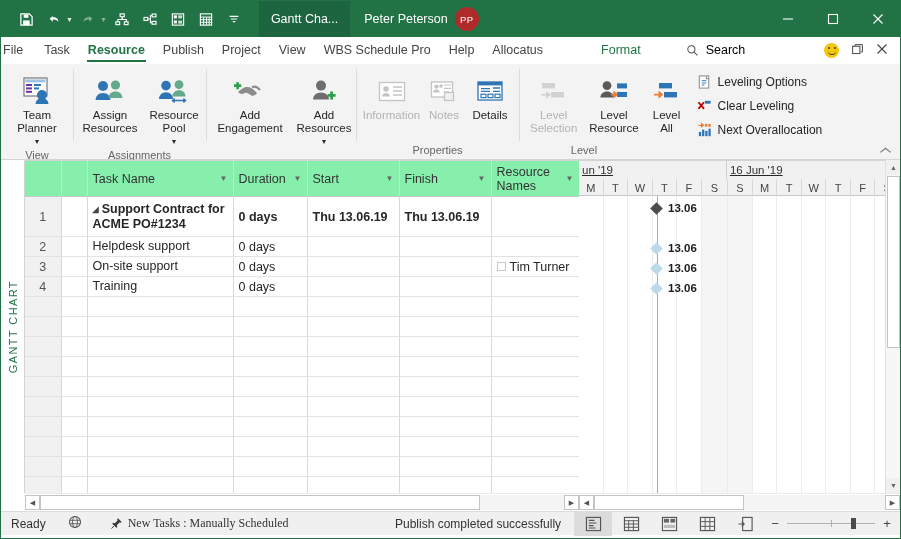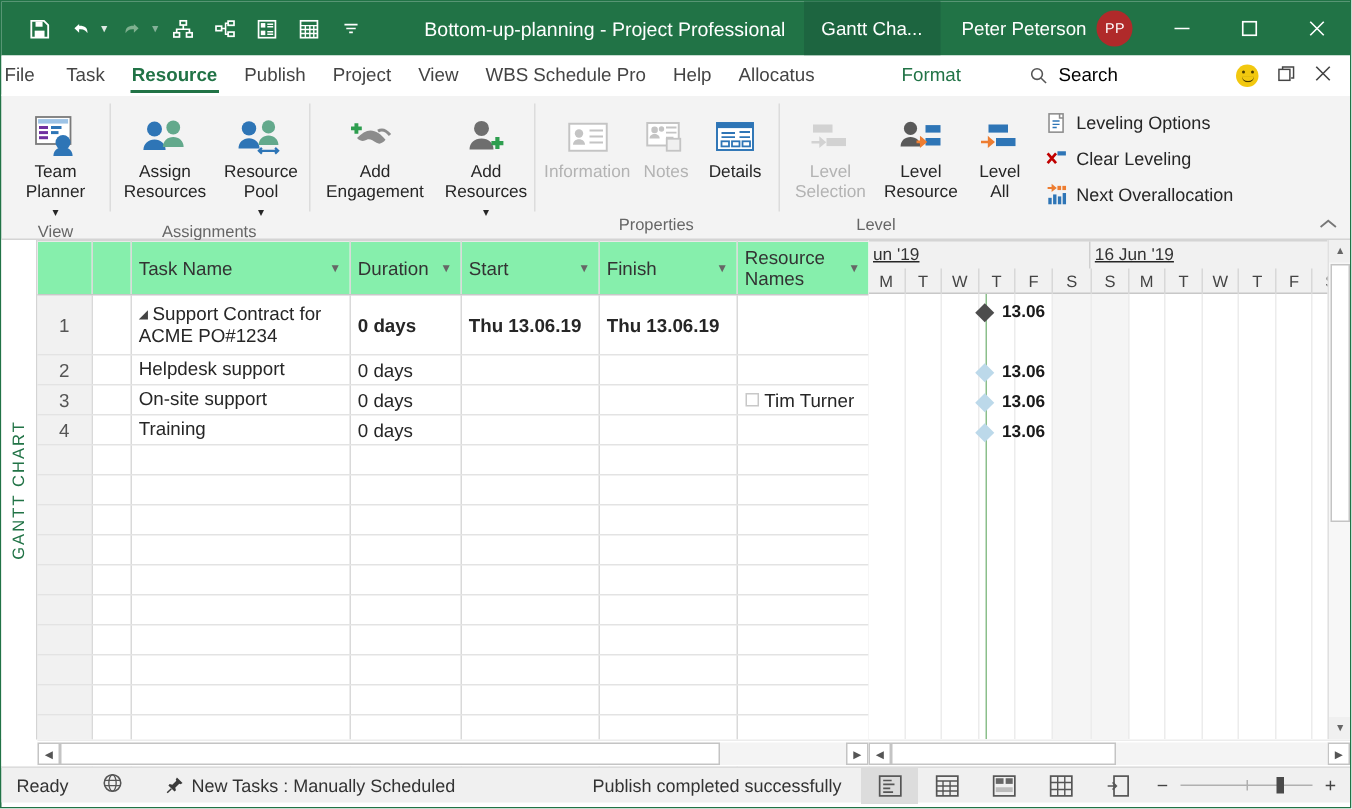--- a/index.html
+++ b/index.html
@@ -120,21 +120,21 @@
   .col-name { width:146px; }
   .col-dur { width:74px; }
   .col-start { width:92px; }
   .col-fin { width:92px; }
   .col-res { width:88px; }
   td.idcell { text-align:center; background:#f1f1f1; color:#555; font-size:11.5px;
               border-right:1px solid #d9d9d9; }
   tr.row { height:20px; }
   tr.row1 { height:40px; }
   td.namecell { white-space:normal; line-height:15px; }
-  td.namecell.summary { font-weight:normal;margin-top:32px; }
+  td.namecell.summary { font-weight:bold;margin-top:32px; }
   td.indent1 { padding-left:24px; }
   .tri { display:inline-block; font-size:8px; color:#444; margin-right:3px; vertical-align:1px;}
   .durcell { font-weight:normal; }
   .row1 .durcell, .row1 .datecell { font-weight:bold; }
   .rescell { white-space:nowrap; }
   .chk { display:inline-block; width:9px; height:9px; border:1px solid #c8c8c8; margin-right:4px;
          vertical-align:0px; background:#fff; }
   .emptyrow td { height:20px; }
 
   
@@ -167,21 +167,21 @@
   .hs-l, .hs-r { width:15px; height:15px; border:1px solid #c4c4c4; background:#fff;
                  display:flex; align-items:center; justify-content:center; font-size:7px; color:#555; }
   .hs-track { flex:1; height:15px; background:#f4f4f4; position:relative; }
   .hs-thumb { position:absolute; top:0; height:15px; border:1px solid #c4c4c4; background:#fff; }
 
   
   .status { height:24px; background:#f0f0f0; border-top:1px solid #dcdcdc;
             display:flex; align-items:center; font-size:12px; color:#333; position:relative; }
   .st-ready { padding-left:10px; }
   .st-globe { margin-left:22px; }
-  .st-newtasks { margin-left:28px; display:flex; align-items:center; gap:5px; }
+  .st-newtasks { margin-left:28px; display:flex; align-items:center; gap:5px;font-family:Liberation Serif, serif; }
   .st-publish { position:absolute; left:394px; }
   .view-btns { position:absolute; right:136px; display:flex; align-items:center; height:24px; }
   .vbtn { width:38px; height:24px; display:flex; align-items:center; justify-content:center; }
   .vbtn.sel { background:#dcdcdc; }
   .zoomwrap { position:absolute; right:8px; display:flex; align-items:center; gap:7px; }
   .zoom-minus, .zoom-plus { font-size:13px; color:#444; width:10px; text-align:center; }
   .ztrack { width:88px; height:1px; background:#b0b0b0; position:relative; }
   .ztick { position:absolute; top:-3px; width:1px; height:7px; background:#b0b0b0; }
   .zthumb { position:absolute; top:-5px; width:5px; height:11px; background:#4a4a4a; }
 </style>
@@ -241,25 +241,20 @@
             <path d="M2 5.4h12M2 8.2h12M2 11h12M5.4 5.4V14M8.6 5.4V14M11.4 5.4V14" stroke="#fff" stroke-width="1"></path>
           </svg>
       </div>
       <div class="qat-btn">
         <svg width="14" height="14" viewBox="0 0 16 16">
             <path d="M3 5h10M4.4 8h7.2M6.6 11h2.8" stroke="#fff" stroke-width="1.3"></path>
           </svg>
       </div>
     </div>
 
-    <div class="title-text">
-      <span>Bottom-up-planning</span>
-      <span>-</span>
-      <span>Project Professional</span>
-    </div>
 
     <div class="ctx-tab">Gantt Cha...</div>
 
     <div class="user">
       <span>Peter Peterson</span>
       <span class="avatar">PP</span>
     </div>
 
     <div class="winctl">
       <div class="wbtn">

